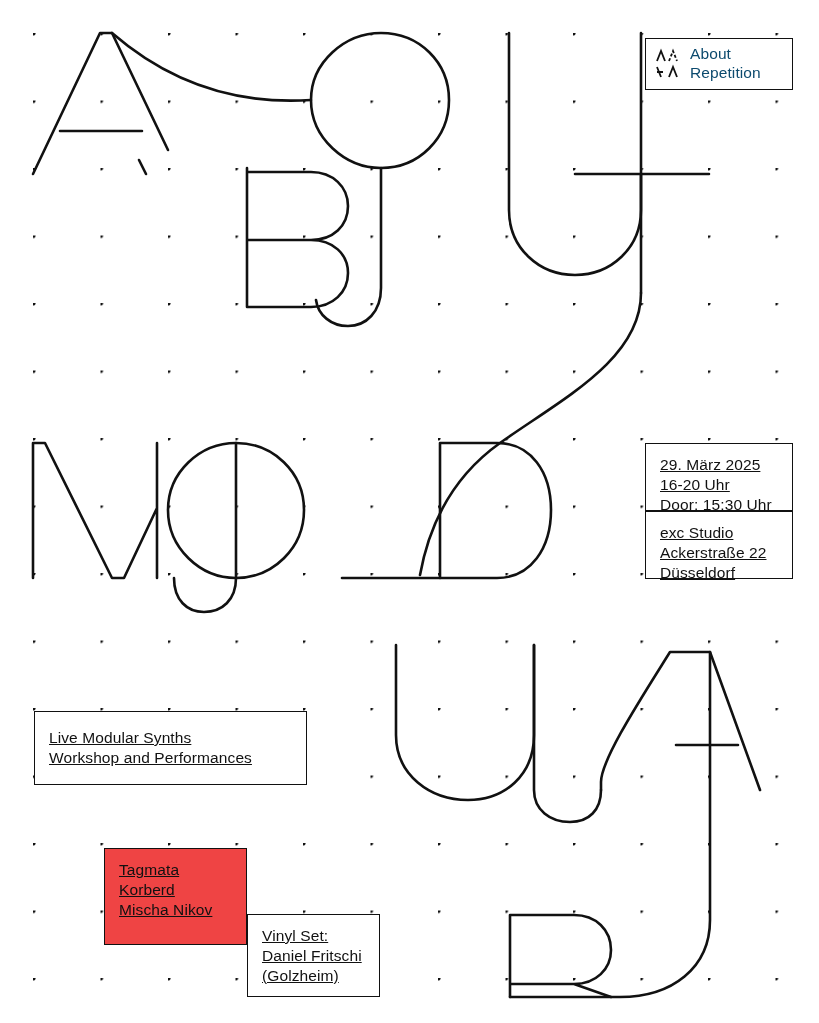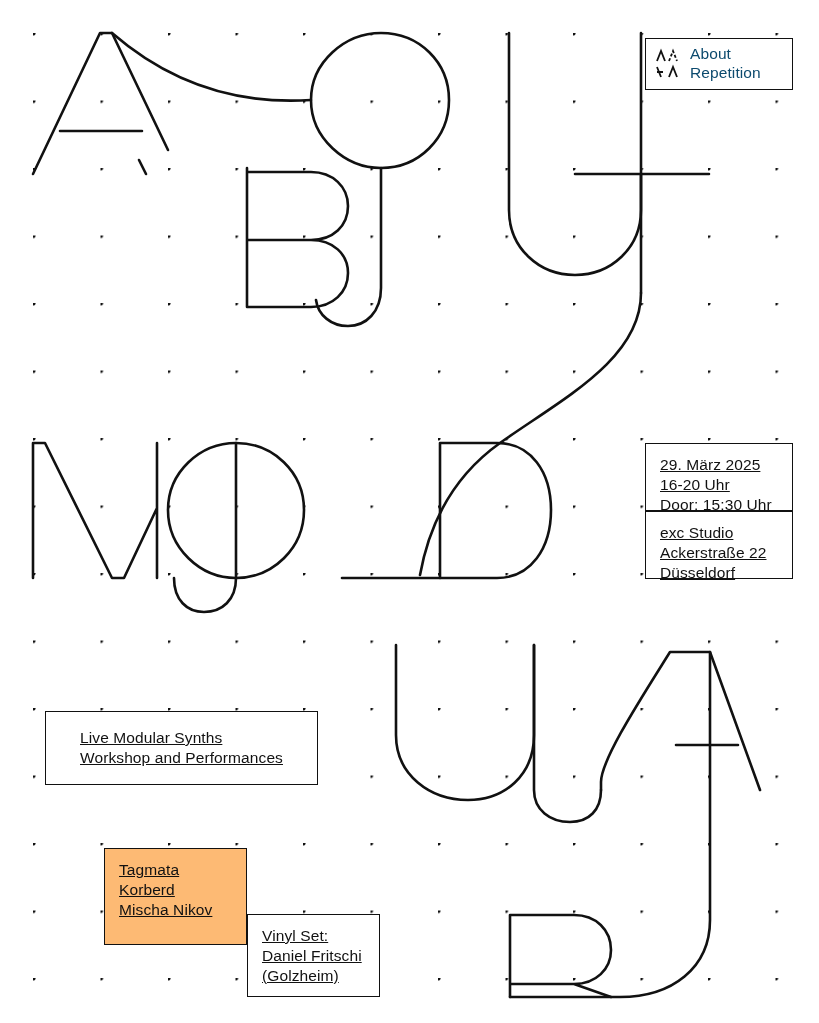--- a/index.html
+++ b/index.html
@@ -71,35 +71,34 @@
     background: #ffffff;
   }
   .venue-box {
     left: 645px;
     top: 511px;
     width: 148px;
     height: 68px;
     background: #ffffff;
   }
   .desc-box {
-    left: 45px;
+    left: 34px;
     top: 711px;
     width: 273px;
     height: 74px;
     display: flex;
     align-items: center;
     background: #ffffff;
-    justify-content: center;
   }
   .artists-box {
     left: 104px;
     top: 848px;
     width: 143px;
     height: 97px;
-    background: #fdba74;
+    background: #ef4444;
   }
   .vinyl-box {
     left: 247px;
     top: 914px;
     width: 133px;
     height: 83px;
     background: #ffffff;
   }
   .box p { margin: 4px; white-space: pre-line; text-decoration: underline; }
 </style>

